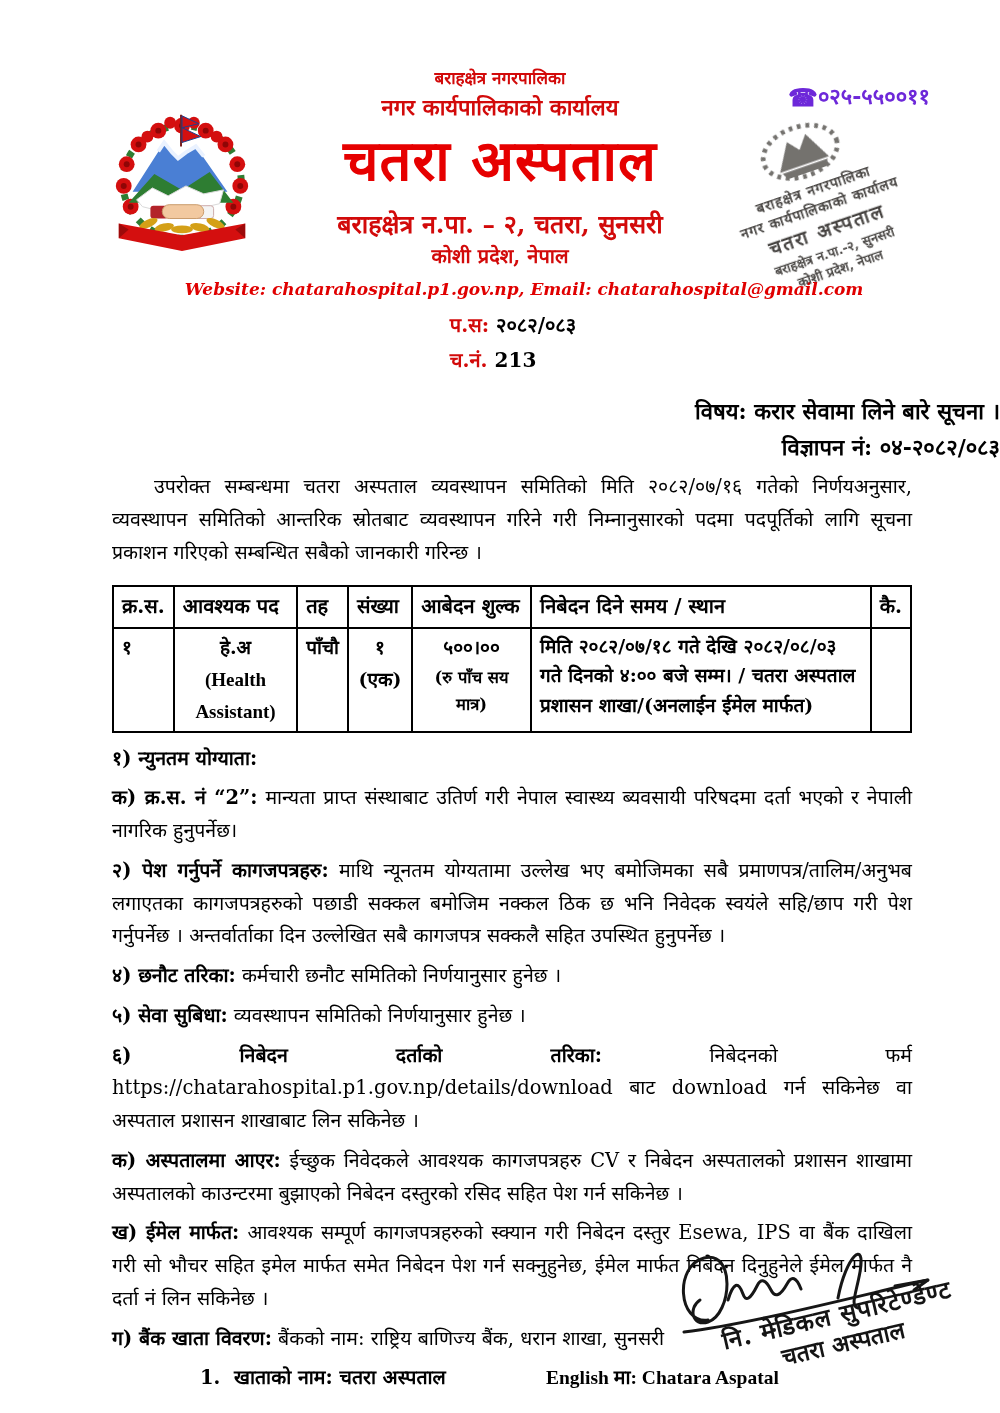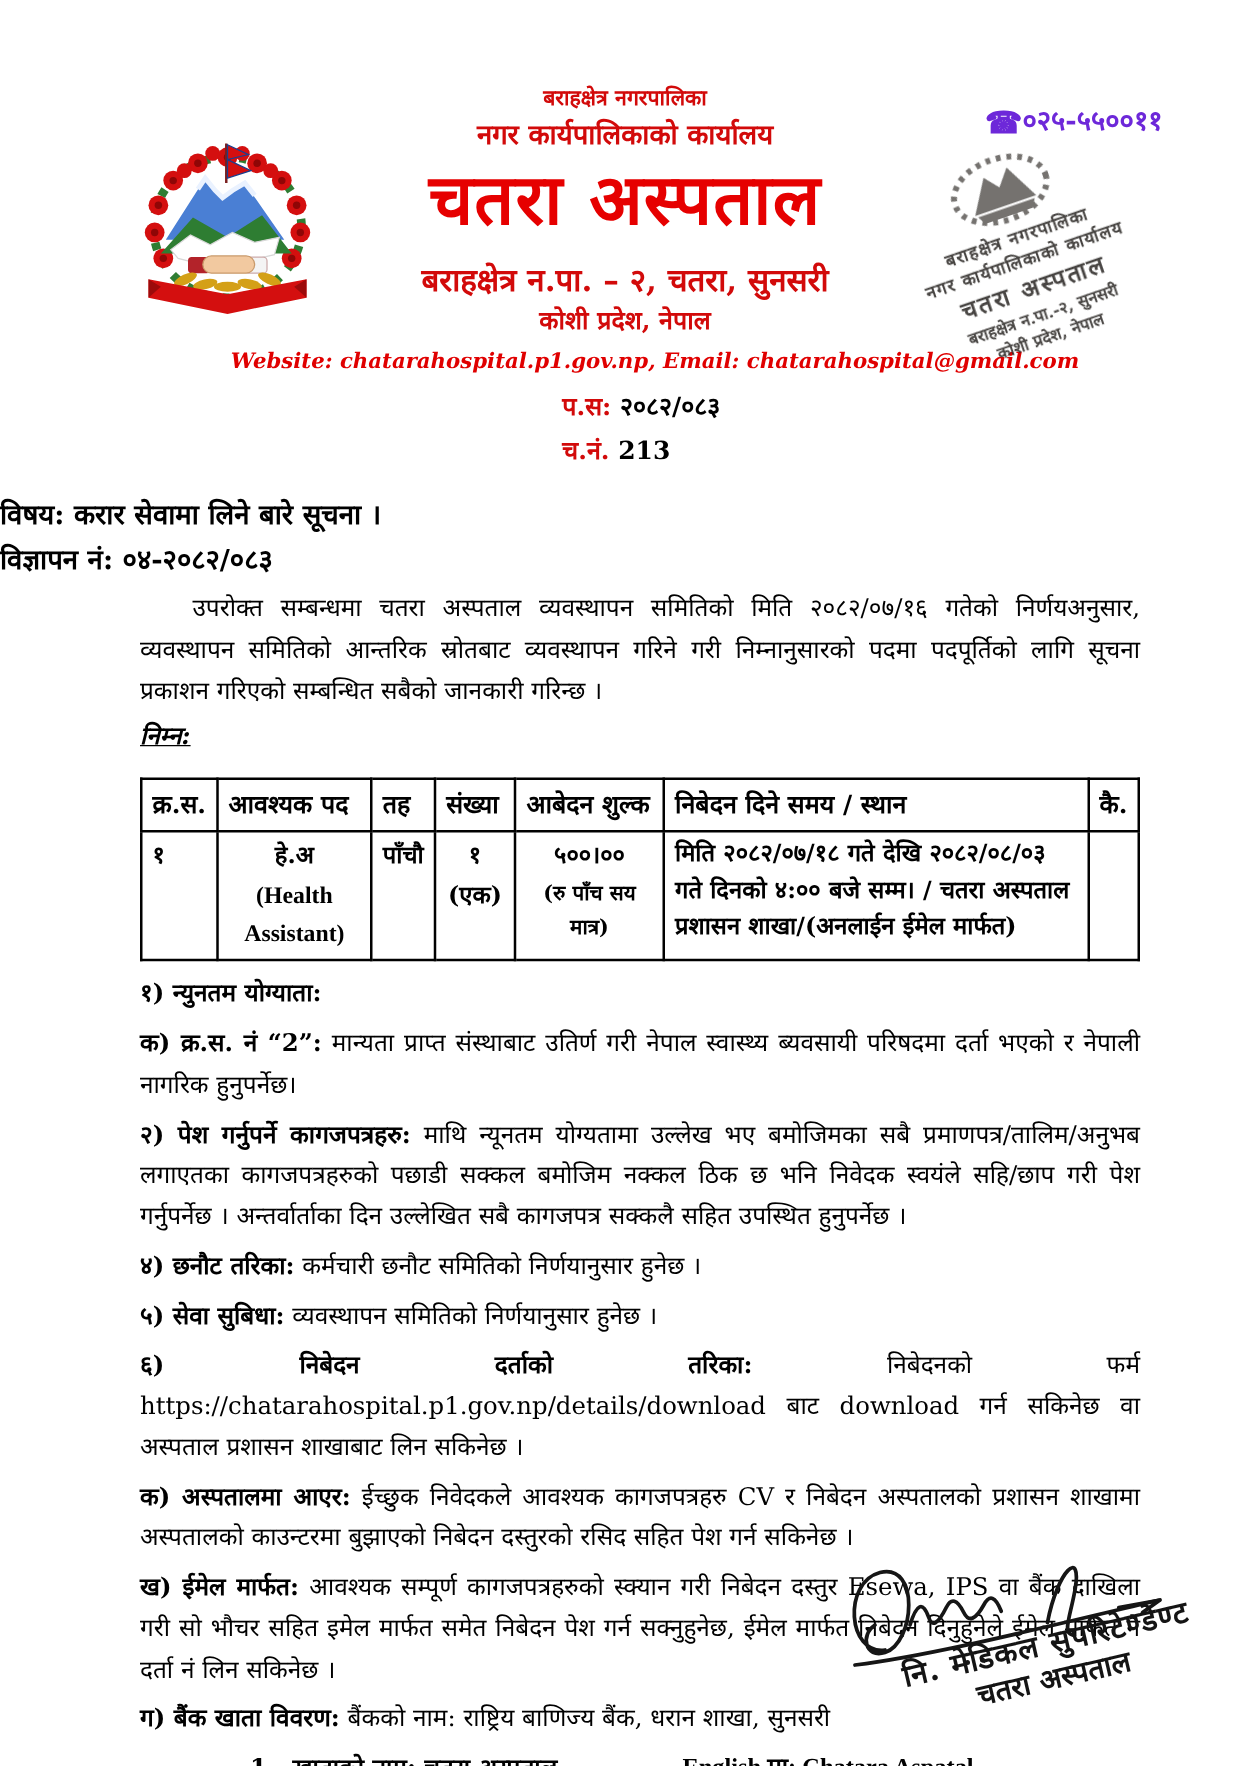--- a/index.html
+++ b/index.html
@@ -37,21 +37,21 @@
   .seal .s4 { font-weight:bold; font-size:13px; margin-top:1px; }
   .seal .s5 { font-weight:bold; font-size:13px; }
 
   
   .refs { display:flex; justify-content:center; padding:6px 86px 0 112px; font-size:20px; font-weight:bold; }
   .refs .lbl { color:#d20a0a; }
   .refs .left div, .refs .right div { margin-bottom:8px; }
   .refs .right { text-align:right; }
 
   
-  .subject { text-align:left; font-weight:bold; font-size:22px; margin-top:14px; }
+  .subject { text-align:right; font-weight:bold; font-size:22px; margin-top:14px; }
   .subject .adno { margin-top:6px; }
 
   
   .content { padding:10px 88px 0 112px; font-size:19.5px; line-height:1.68; }
   .intro { text-align:justify; text-indent:42px; }
   .nimna { font-weight:bold; font-style:italic; text-decoration:underline; margin-top:4px; }
 
   
   table.vacancy { width:100%; border-collapse:collapse; margin-top:16px; }
   table.vacancy th, table.vacancy td { border:2px solid #000; padding:3px 8px; vertical-align:top; }
@@ -200,21 +200,20 @@
     </div>
   </div>
 
   <div class="subject">
     <div>विषय: करार सेवामा लिने बारे सूचना ।</div>
     <div class="adno">विज्ञापन नं: ०४-२०८२/०८३</div>
   </div>
 
   <div class="content">
     <p class="intro">उपरोक्त सम्बन्धमा चतरा अस्पताल व्यवस्थापन समितिको मिति २०८२/०७/१६ गतेको निर्णयअनुसार, व्यवस्थापन समितिको आन्तरिक स्रोतबाट व्यवस्थापन गरिने गरी निम्नानुसारको पदमा पदपूर्तिको लागि सूचना प्रकाशन  गरिएको सम्बन्धित सबैको जानकारी गरिन्छ ।</p>
-    <div class="nimna">निम्न:</div>
 
     <table class="vacancy">
       <thead>
         <tr>
           <th>क्र.स.</th>
           <th>आवश्यक पद</th>
           <th>तह</th>
           <th>संख्या</th>
           <th>आबेदन शुल्क</th>
           <th>निबेदन दिने समय / स्थान</th>

